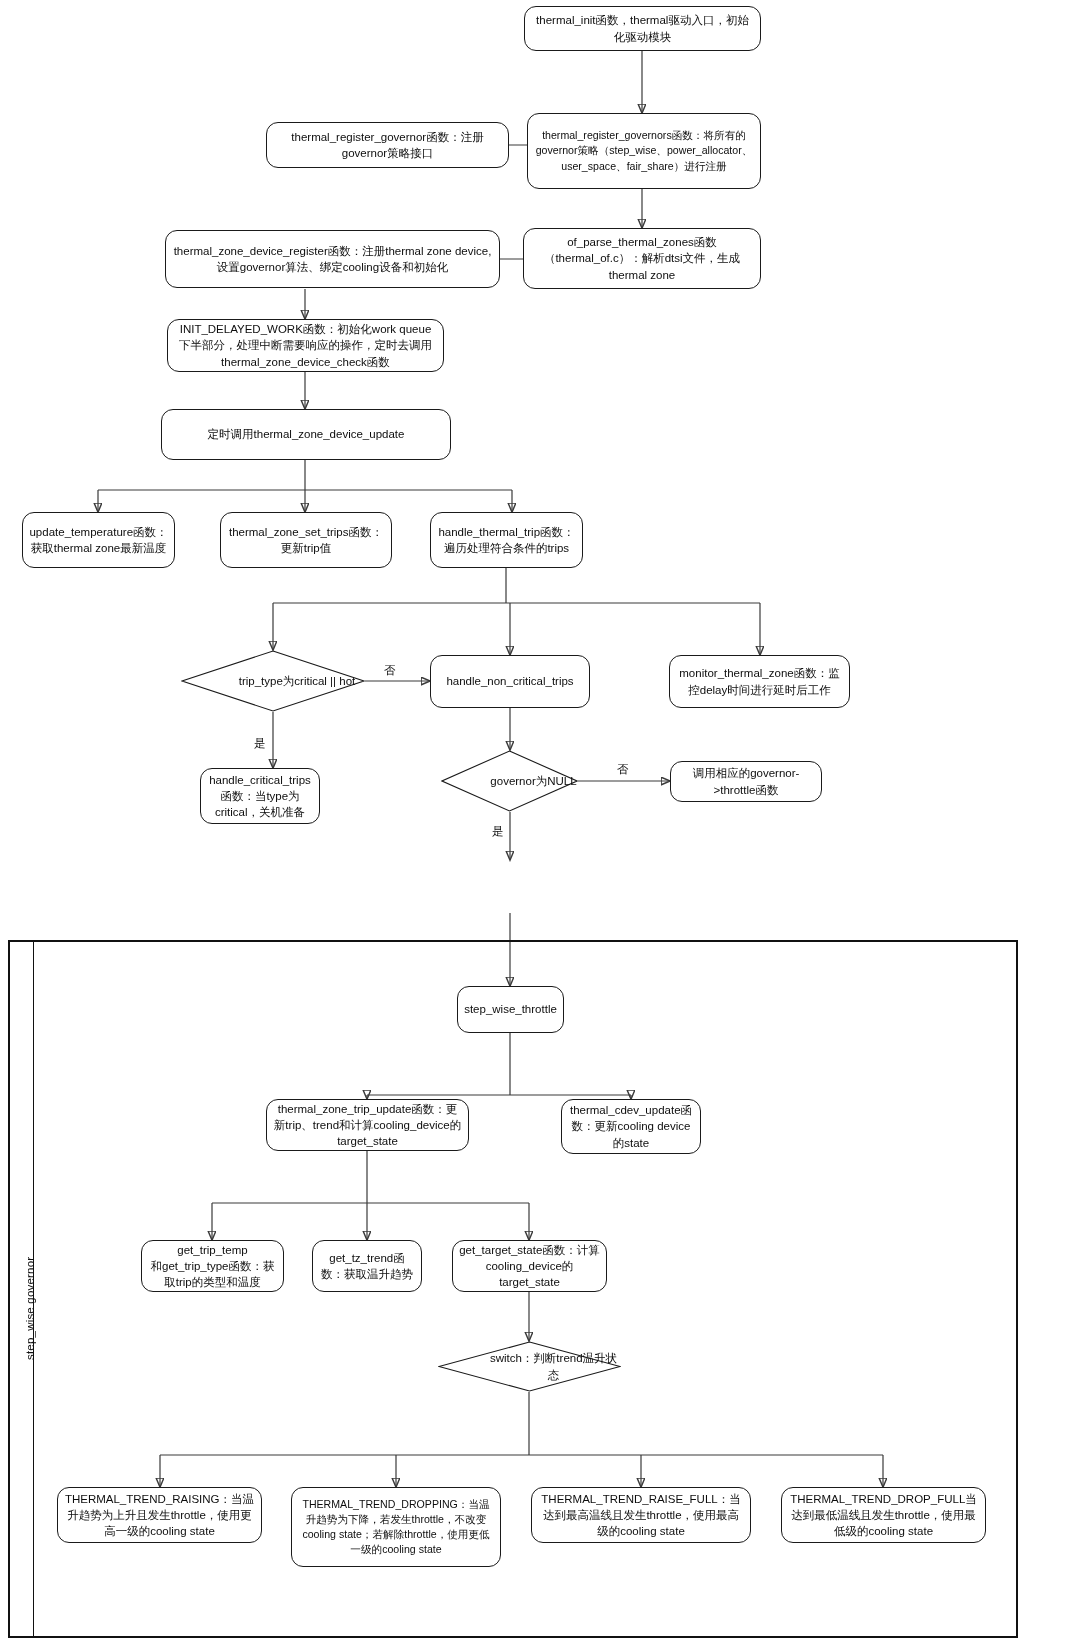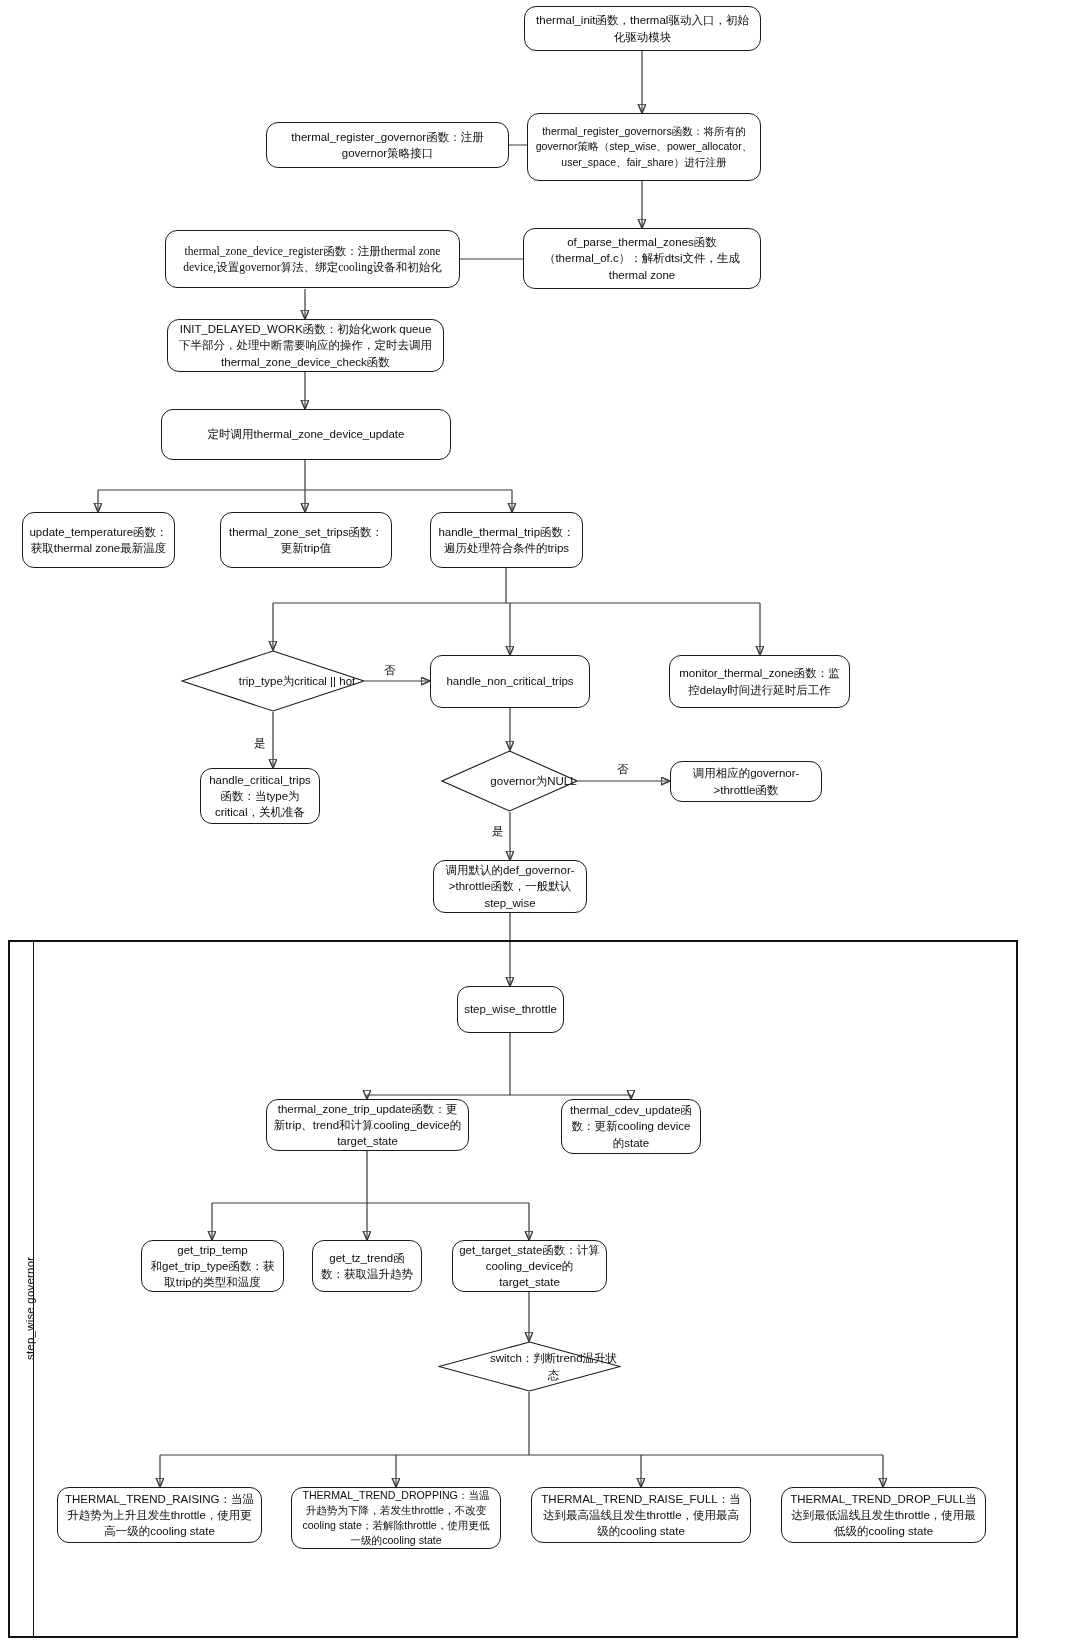--- a/index.html
+++ b/index.html
@@ -82,33 +82,33 @@
   </svg>
 
   <div class="group" style="left:8px;top:940px;width:1010px;height:698px;"></div>
   <div class="group-divider" style="left:33px;top:942px;height:694px;"></div>
   <div class="grouplabel" style="left:24px;top:1360px;">step_wise governor</div>
 
   <div class="node" style="left:524px;top:6px;width:237px;height:45px;">
     <span>thermal_init函数，thermal驱动入口，初始化驱动模块</span>
   </div>
 
-  <div class="node" style="left:527px;top:113px;width:234px;height:68px;font-size:10.6px;">
+  <div class="node" style="left:527px;top:113px;width:234px;height:76px;font-size:10.6px;">
     <span>thermal_register_governors函数：将所有的governor策略（step_wise、power_allocator、user_space、fair_share）进行注册</span>
   </div>
 
   <div class="node" style="left:221px;top:122px;width:243px;height:46px;margin-left:45px;">
     <span>thermal_register_governor函数：注册governor策略接口</span>
   </div>
 
   <div class="node" style="left:523px;top:228px;width:238px;height:61px;justify-content:center;">
     <span>of_parse_thermal_zones函数（thermal_of.c）：解析dtsi文件，生成thermal zone</span>
   </div>
 
-  <div class="node" style="left:165px;top:230px;width:295px;height:58px;font-family:Liberation Serif, serif;">
+  <div class="node" style="left:165px;top:230px;width:335px;height:58px;">
     <span>thermal_zone_device_register函数：注册thermal zone device,设置governor算法、绑定cooling设备和初始化</span>
   </div>
 
   <div class="node" style="left:167px;top:319px;width:277px;height:53px;">
     <span>INIT_DELAYED_WORK函数：初始化work queue下半部分，处理中断需要响应的操作，定时去调用thermal_zone_device_check函数</span>
   </div>
 
   <div class="node" style="left:161px;top:409px;width:290px;height:51px;">
     <span>定时调用thermal_zone_device_update</span>
   </div>
@@ -148,23 +148,20 @@
     <svg class="dshape" viewBox="0 0 137 62" preserveAspectRatio="none">
       <polygon points="68.5,1 136,31 68.5,61 1,31" fill="#ffffff" stroke="#1a1a1a" stroke-width="1.1"></polygon>
     </svg>
     <div class="dlabel">governor为NULL</div>
   </div>
 
   <div class="node" style="left:670px;top:761px;width:152px;height:41px;">
     <span>调用相应的governor-&gt;throttle函数</span>
   </div>
 
-  <div class="node" style="left:433px;top:860px;width:154px;height:53px;">
-    <span>调用默认的def_governor-&gt;throttle函数，一般默认step_wise</span>
-  </div>
 
   <div class="node" style="left:457px;top:986px;width:107px;height:47px;">
     <span>step_wise_throttle</span>
   </div>
 
   <div class="node" style="left:266px;top:1099px;width:203px;height:52px;">
     <span>thermal_zone_trip_update函数：更新trip、trend和计算cooling_device的target_state</span>
   </div>
 
   <div class="node" style="left:561px;top:1099px;width:140px;height:55px;">
@@ -188,21 +185,21 @@
     <svg class="dshape" viewBox="0 0 183 51" preserveAspectRatio="none">
       <polygon points="91.5,1 182,25.5 91.5,50 1,25.5" fill="#ffffff" stroke="#1a1a1a" stroke-width="1.1"></polygon>
     </svg>
     <div class="dlabel">switch：判断trend温升状态</div>
   </div>
 
   <div class="node" style="left:57px;top:1487px;width:205px;height:56px;">
     <span>THERMAL_TREND_RAISING：当温升趋势为上升且发生throttle，使用更高一级的cooling state</span>
   </div>
 
-  <div class="node" style="left:291px;top:1487px;width:210px;height:62px;font-size:10.6px;justify-content:flex-end;">
+  <div class="node" style="left:291px;top:1487px;width:210px;height:80px;font-size:10.6px;justify-content:flex-end;">
     <span>THERMAL_TREND_DROPPING：当温升趋势为下降，若发生throttle，不改变cooling state；若解除throttle，使用更低一级的cooling state</span>
   </div>
 
   <div class="node" style="left:531px;top:1487px;width:220px;height:56px;">
     <span>THERMAL_TREND_RAISE_FULL：当达到最高温线且发生throttle，使用最高级的cooling state</span>
   </div>
 
   <div class="node" style="left:781px;top:1487px;width:205px;height:56px;">
     <span>THERMAL_TREND_DROP_FULL当达到最低温线且发生throttle，使用最低级的cooling state</span>
   </div>

